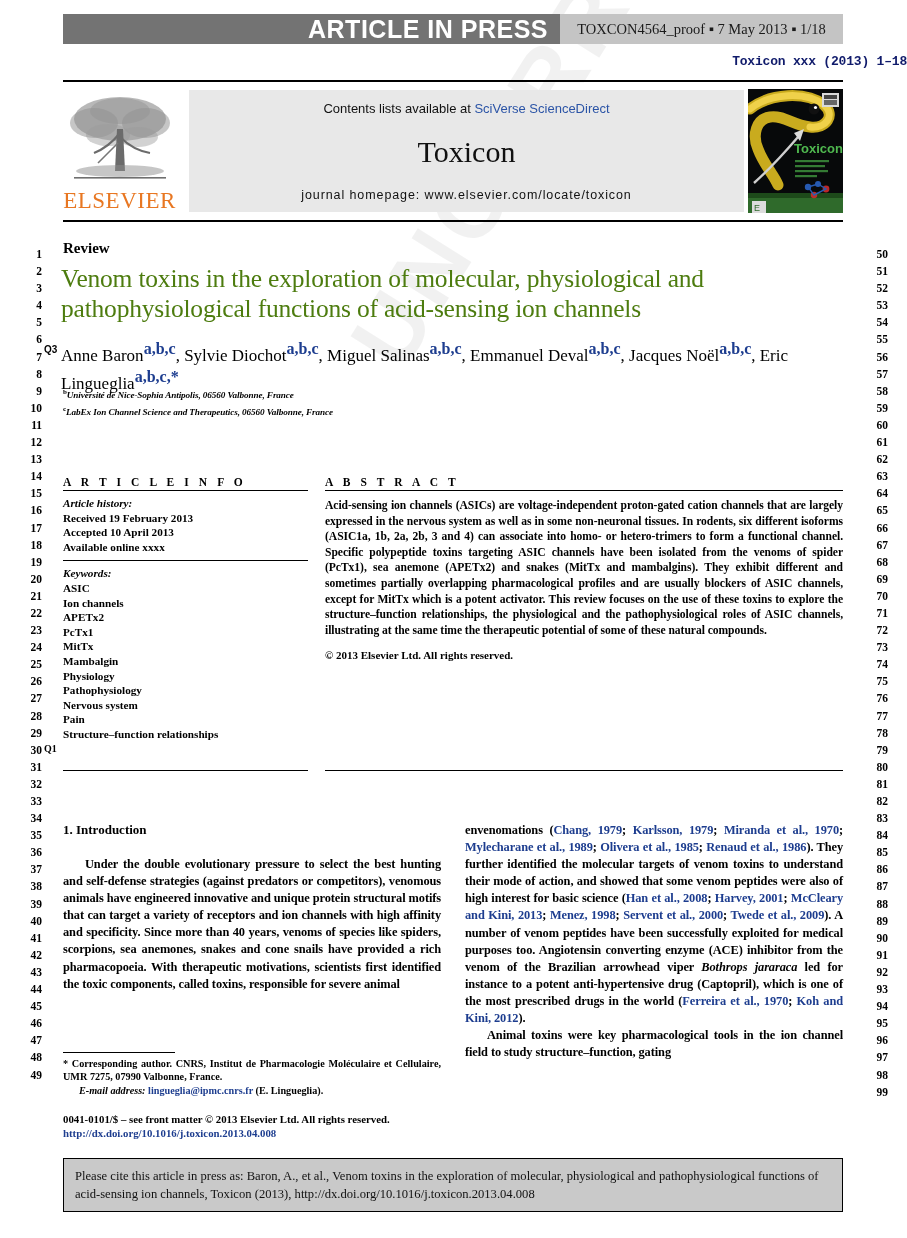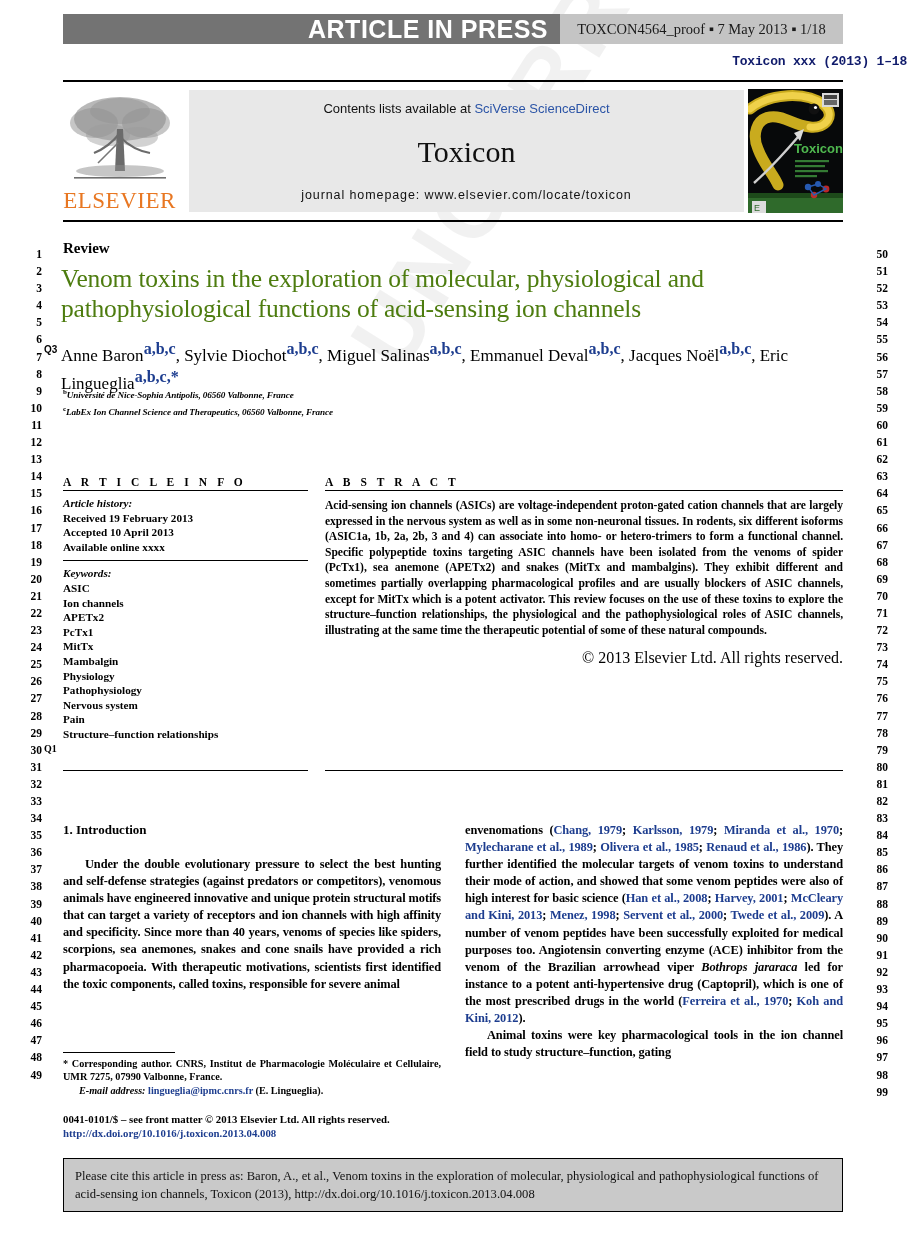--- a/index.html
+++ b/index.html
@@ -274,23 +274,23 @@
     font-family: "Liberation Serif", serif;
     font-weight: bold;
     font-size: 11.6px;
     line-height: 15.6px;
     text-align: justify;
     padding-top: 7px;
     letter-spacing: -0.05px;
   }
   .abs-copy {
     font-family: "Liberation Serif", serif;
-    font-weight: normal;
-    font-size: 16px;
-    text-align: right;
+    font-weight: bold;
+    font-size: 11px;
+    text-align: left;
     padding-top: 11px;
   }
   .info-sep {
     position: absolute;
     left: 63px;
     top: 770px;
     width: 245px;
     border-top: 1px solid #000;
   }
   .abs-sep {

